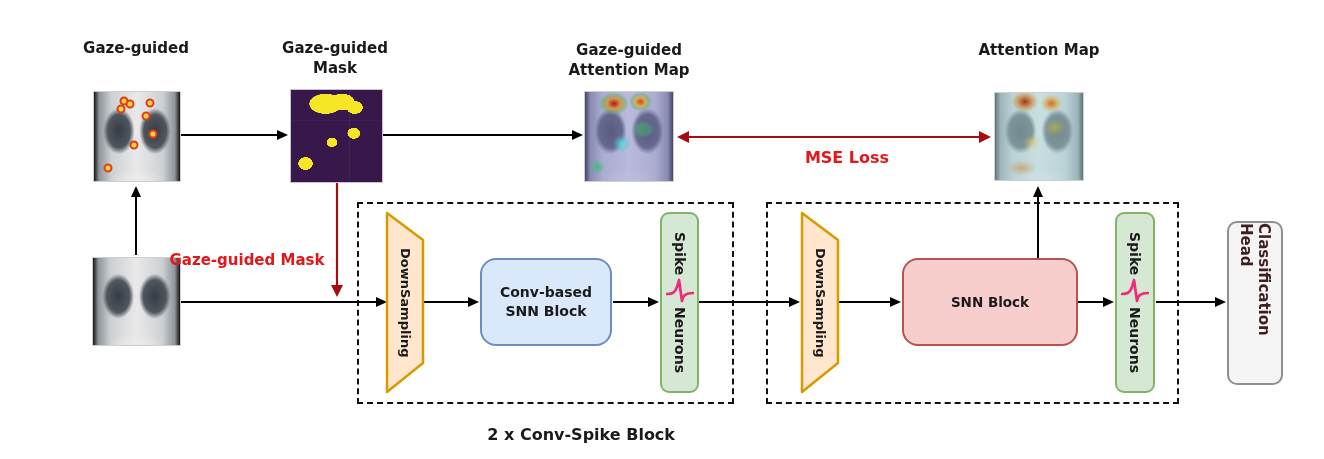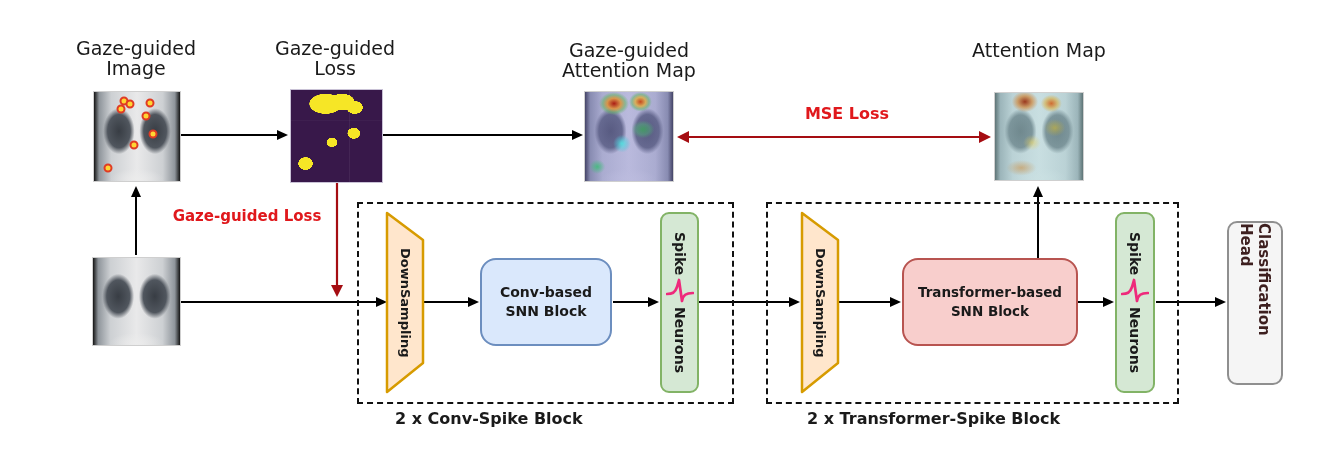--- a/index.html
+++ b/index.html
@@ -6,23 +6,23 @@
   .canvas{
     position:relative;width:1324px;height:459px;background:#ffffff;overflow:hidden;
     font-family:"DejaVu Sans", sans-serif;color:#1a1a1a;
   }
   .abs{position:absolute;}
   .edges{position:absolute;left:0;top:0;width:1324px;height:459px;pointer-events:none;}
   .edge-black{stroke:var(--arrow_black);stroke-width:2;}
   .head-black{fill:var(--arrow_black);}
   .edge-red{stroke:var(--red_arrow);stroke-width:2.2;}
   .head-red{fill:var(--red_arrow);}
-  .lbl{font-weight:normal;font-size:19px;line-height:20px;text-align:center;}
-  .red-note{font-weight:bold;font-size:15px;line-height:20px;text-align:center;color:var(--red_text);}
-  .group-lbl{font-weight:bold;font-size:16px;text-align:left;}
+  .lbl{font-weight:bold;font-size:15px;line-height:20px;text-align:center;}
+  .red-note{font-weight:bold;font-size:15px;line-height:20px;text-align:center;color:var(--red_text);margin-top:44px;}
+  .group-lbl{font-weight:bold;font-size:16px;text-align:right;margin-top:16px;}
   .dashed-box{border:2px dashed #111;background:transparent;}
   .vtext{writing-mode:vertical-rl;font-weight:bold;}
   
   .img{box-sizing:border-box;border:1px solid #cfcfcf;}
   .xray-base{
     background:
       radial-gradient(ellipse 42% 16% at 50% 98%, rgba(236,236,236,.9), rgba(236,236,236,0) 75%),
       radial-gradient(ellipse 24% 34% at 29% 44%, #383d44 0%, #50565e 55%, rgba(90,95,100,0) 76%),
       radial-gradient(ellipse 24% 34% at 71% 44%, #383d44 0%, #50565e 55%, rgba(90,95,100,0) 76%),
       linear-gradient(90deg, #141414 0%, #8f959b 6%, #cdd0d3 20%, #e9e9ea 50%, #cdd0d3 80%, #8f959b 94%, #141414 100%);
@@ -148,25 +148,24 @@
     </g>
     <g>
       <line class="edge-red" x1="687" y1="137" x2="981" y2="137"></line>
       <polygon class="head-red" points="677,137 689,131 689,143"></polygon>
       <polygon class="head-red" points="991,137 979,131 979,143"></polygon>
     </g>
   </svg>
 
   <div class="abs lbl" style="left:66px;top:38px;width:140px;">
     <div>Gaze-guided</div>
-    <div>Image</div>
   </div>
   <div class="abs lbl" style="left:265px;top:38px;width:140px;">
     <div>Gaze-guided</div>
-    <div>Loss</div>
+    <div>Mask</div>
   </div>
   <div class="abs lbl" style="left:549px;top:40px;width:160px;">
     <div>Gaze-guided</div>
     <div>Attention Map</div>
   </div>
   <div class="abs lbl" style="left:959px;top:40px;width:160px;">
     <div>Attention Map</div>
   </div>
 
   <div class="abs img xray-base" style="left:93px;top:91px;width:88px;height:91px;">
@@ -178,48 +177,46 @@
     <div class="gaze-dot" style="left:69%;top:47%;"></div>
     <div class="gaze-dot" style="left:46%;top:60%;"></div>
     <div class="gaze-dot" style="left:16%;top:85%;"></div>
   </div>
   <div class="abs mask-img" style="left:290px;top:89px;width:91px;height:92px;"></div>
   <div class="abs img attn-gaze" style="left:584px;top:91px;width:90px;height:91px;"></div>
   <div class="abs img attn-net" style="left:994px;top:92px;width:90px;height:89px;"></div>
   <div class="abs img xray-base" style="left:92px;top:257px;width:89px;height:89px;"></div>
 
   <div class="abs red-note" style="left:157px;top:206px;width:180px;">
-    <div>Gaze-guided Loss</div>
+    <div>Gaze-guided Mask</div>
   </div>
   <div class="abs red-note" style="left:787px;top:104px;width:120px;font-size:16px;">MSE Loss</div>
 
   <div class="abs dashed-box" style="left:357px;top:202px;width:373px;height:198px;"></div>
   <div class="abs dashed-box" style="left:766px;top:202px;width:409px;height:198px;"></div>
   <div class="abs group-lbl" style="left:395px;top:409px;width:280px;">2 x Conv-Spike Block</div>
-  <div class="abs group-lbl" style="left:807px;top:409px;width:326px;">2 x Transformer-Spike Block</div>
 
   <svg class="abs" style="left:384px;top:210px;" width="42" height="186" viewBox="0 0 42 186">
     <polygon class="trap-fill" points="3,3 39,30 39,153 3,182"></polygon>
   </svg>
   <div class="abs trap-text" style="left:384px;top:214px;width:42px;height:178px;">
     <span class="vtext">DownSampling</span>
   </div>
   <svg class="abs" style="left:799px;top:210px;" width="42" height="186" viewBox="0 0 42 186">
     <polygon class="trap-fill" points="3,3 39,30 39,153 3,182"></polygon>
   </svg>
   <div class="abs trap-text" style="left:799px;top:214px;width:42px;height:178px;">
     <span class="vtext">DownSampling</span>
   </div>
 
   <div class="abs round-block conv-block" style="left:480px;top:258px;width:132px;height:88px;">
     <div>Conv-based</div>
     <div>SNN Block</div>
   </div>
   <div class="abs round-block transformer-block" style="left:902px;top:258px;width:176px;height:88px;font-size:13.5px;">
-    <div>Transformer-based</div>
     <div>SNN Block</div>
   </div>
 
   <div class="abs spike-box" style="left:660px;top:212px;width:39px;height:181px;">
     <span class="vtext">Spike</span>
     <svg width="28" height="26" viewBox="0 0 28 26">
       <path class="spike-path" d="M1 16 C6 16 9 15 11 9 L13 2 L16 23 C17 17 20 15 27 15"></path>
     </svg>
     <span class="vtext">Neurons</span>
   </div>

